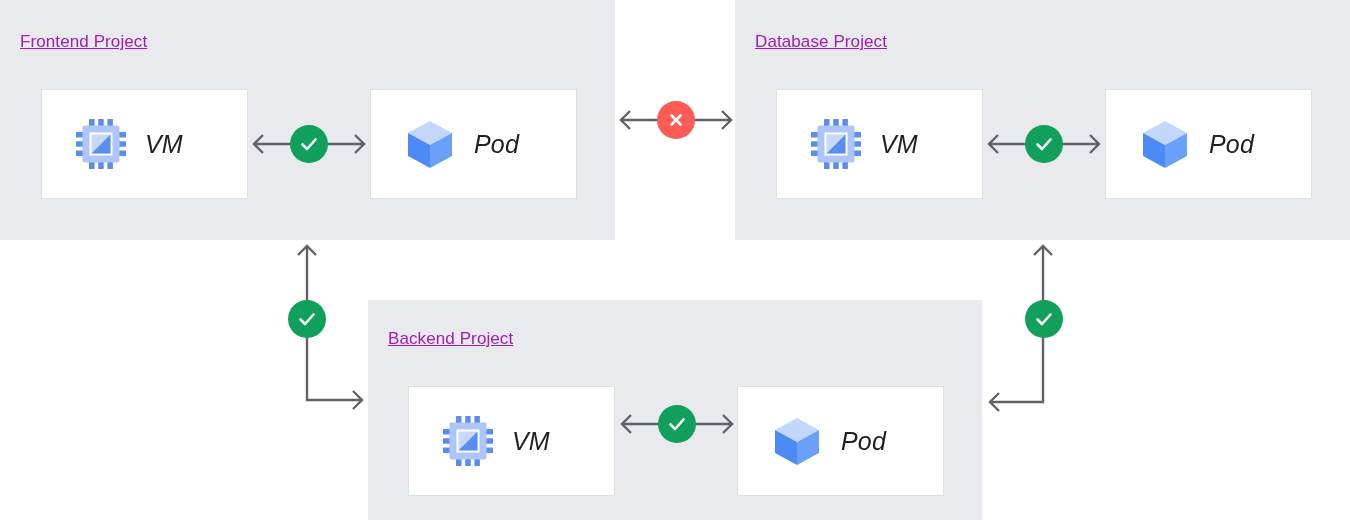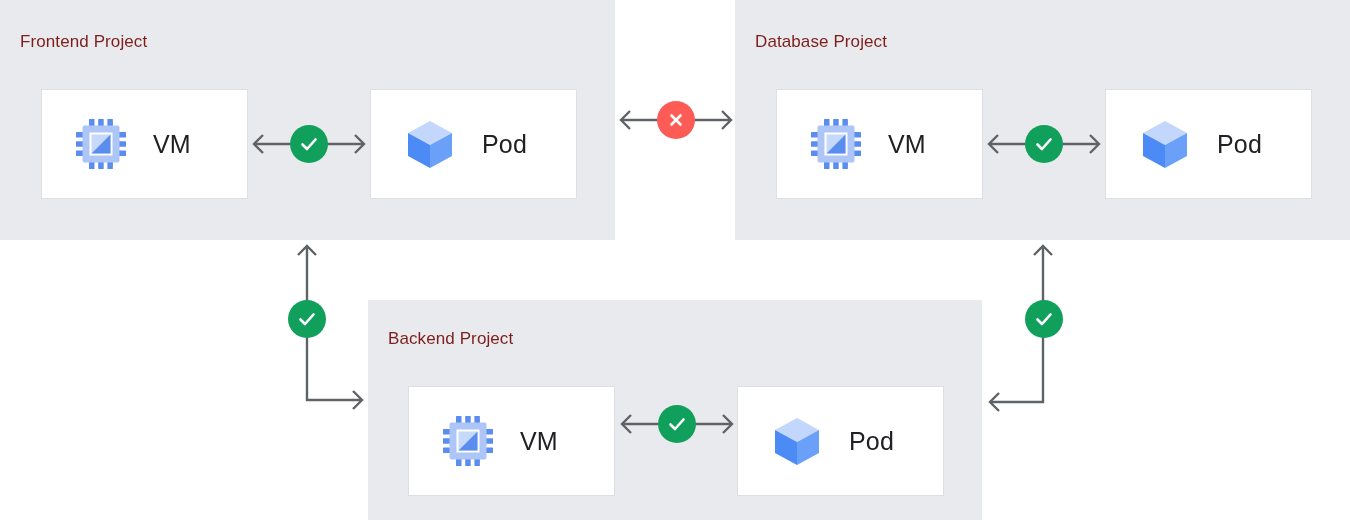--- a/index.html
+++ b/index.html
@@ -25,41 +25,43 @@
   }
 
   
   .panel {
     position: absolute;
     background: #e8eaed;
     box-sizing: border-box;
   }
   .panel-title {
     position: absolute;
-    color: #7f1d1d;
+    color: #a21caf;
     font-size: 17px;
     line-height: 20px;
     letter-spacing: 0.1px;
     white-space: nowrap;
+    text-decoration: underline;
   }
 
   
   .card {
     position: absolute;
     background: #ffffff;
     border: 1px solid #dcdfe3;
     box-sizing: border-box;
     display: flex;
     align-items: center;
   }
   .card-inner {
     display: flex;
     align-items: center;
-    gap: 26px;
+    gap: 18px;
     padding-left: 33px;
+    font-style: italic;
   }
   .card-label {
     color: #202124;
     font-size: 25px;
     line-height: 28px;
     letter-spacing: 0.2px;
     white-space: nowrap;
   }
 
   

